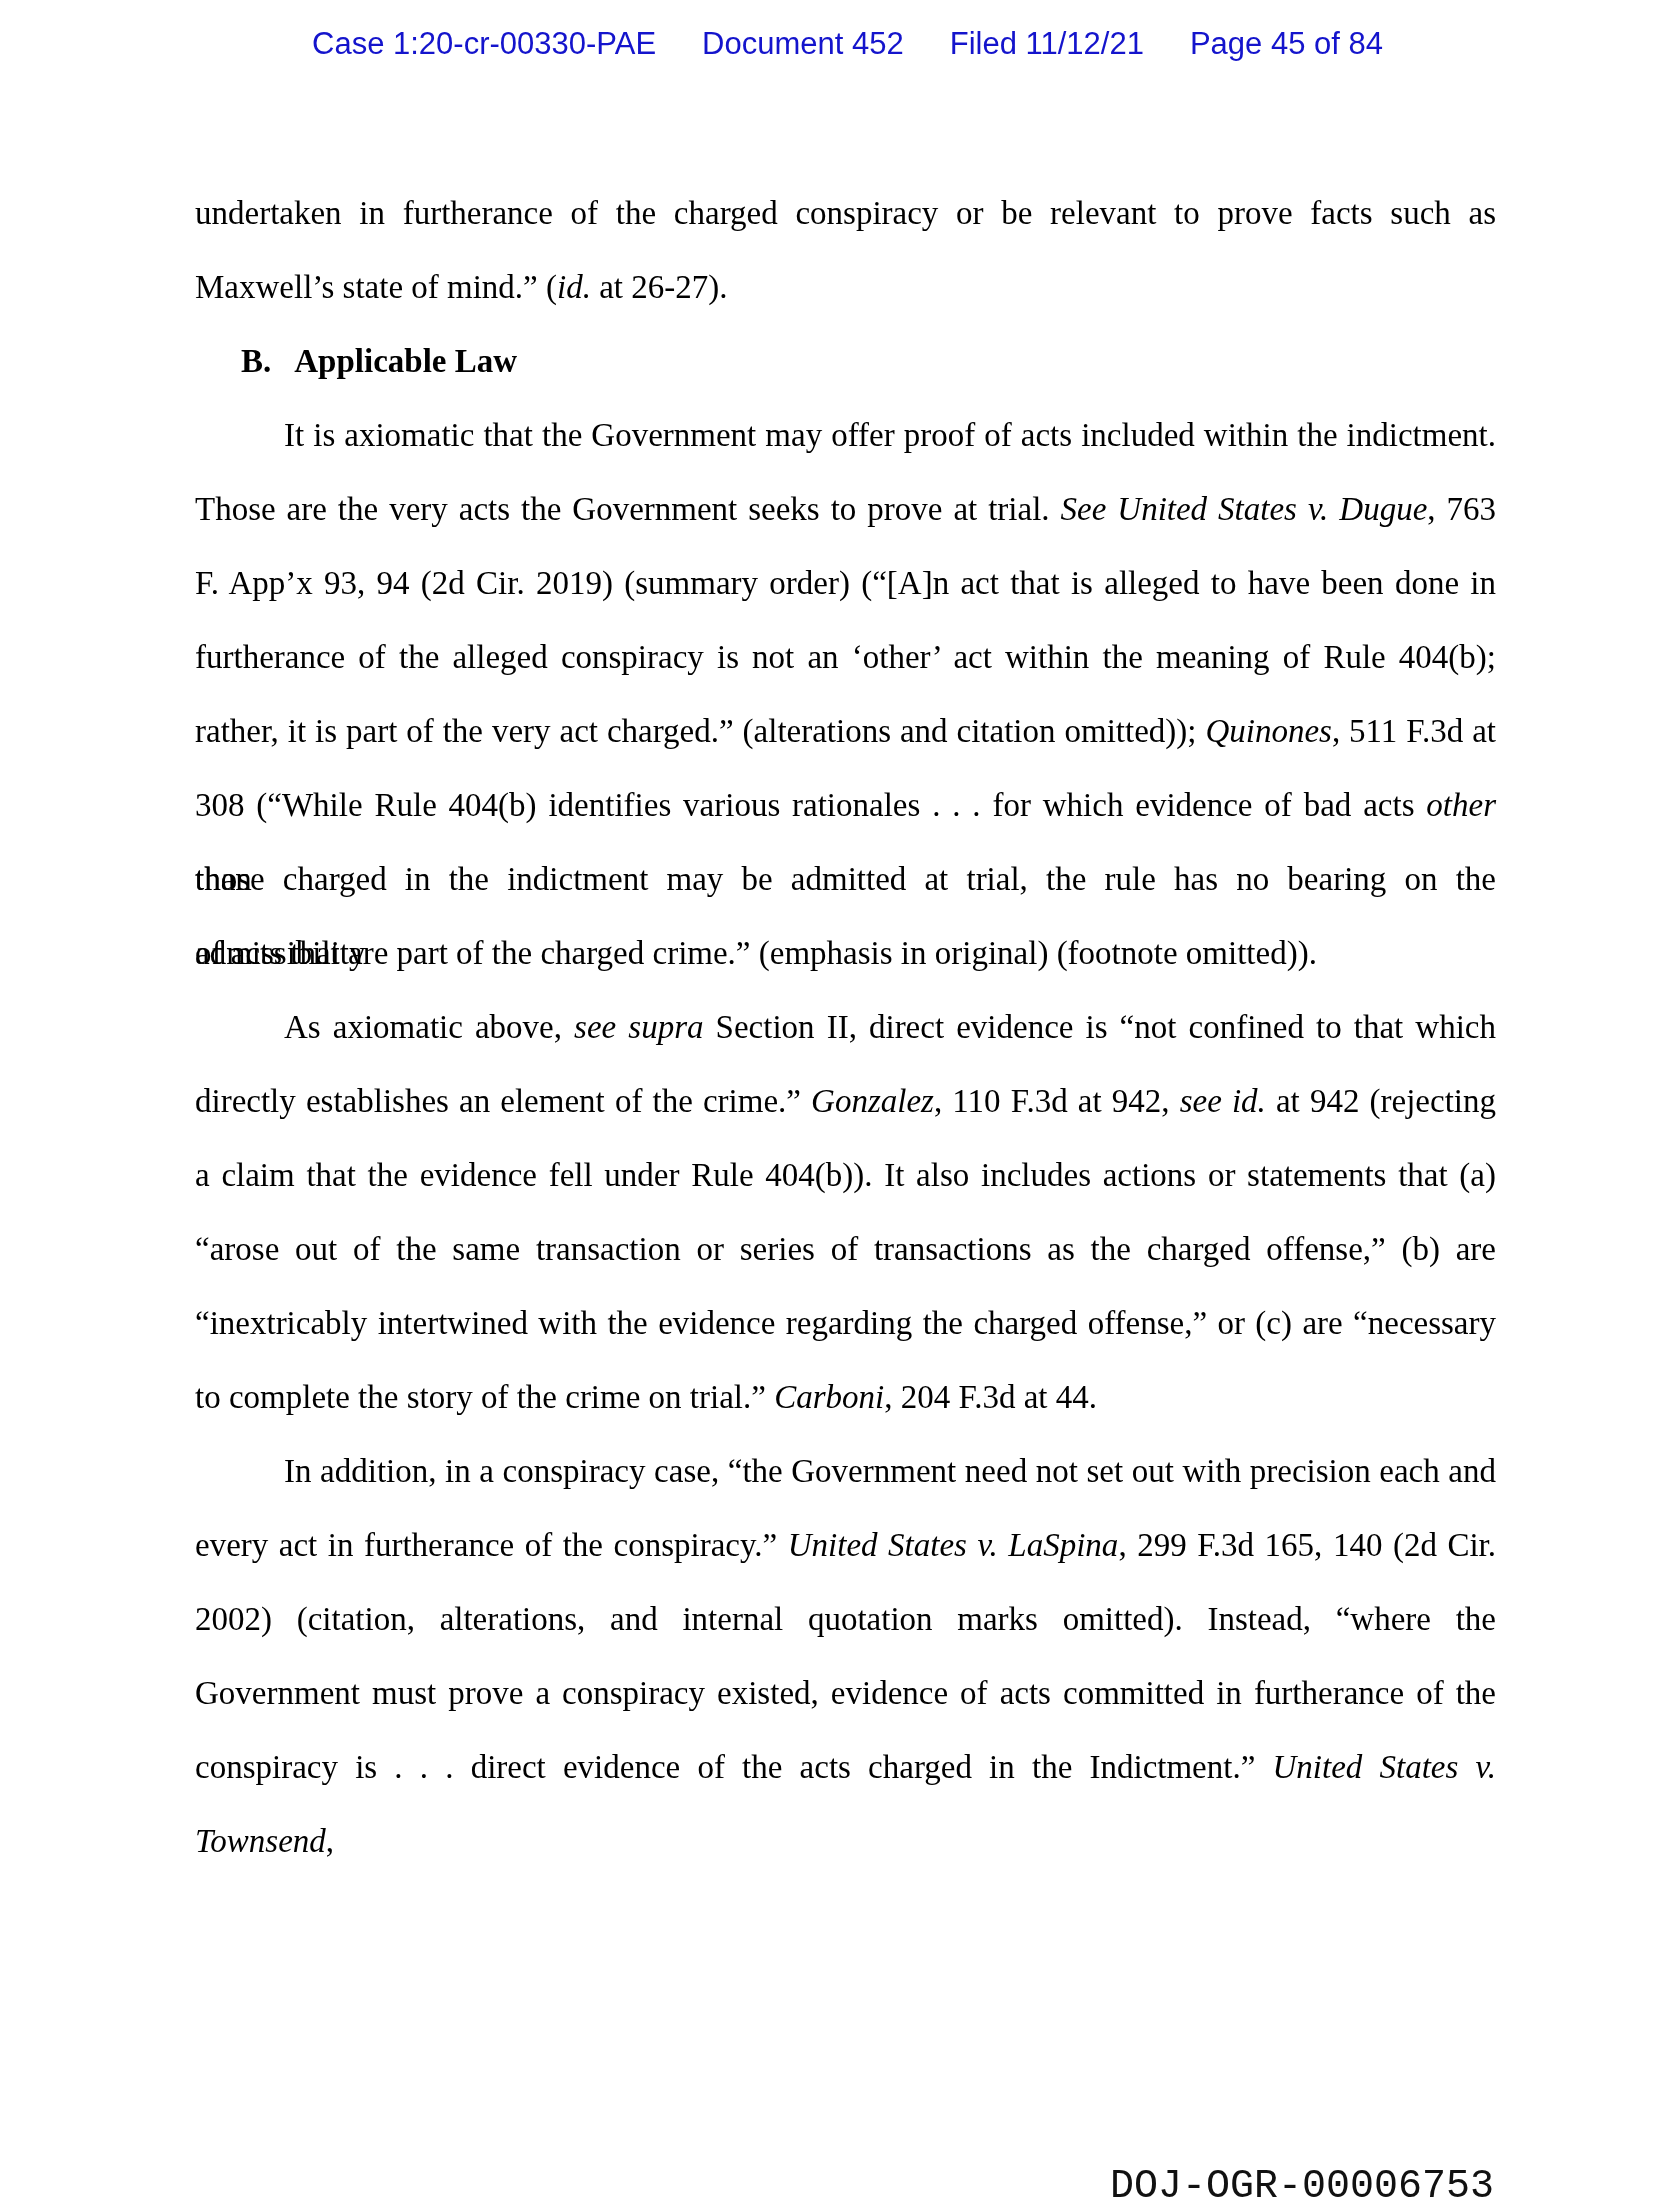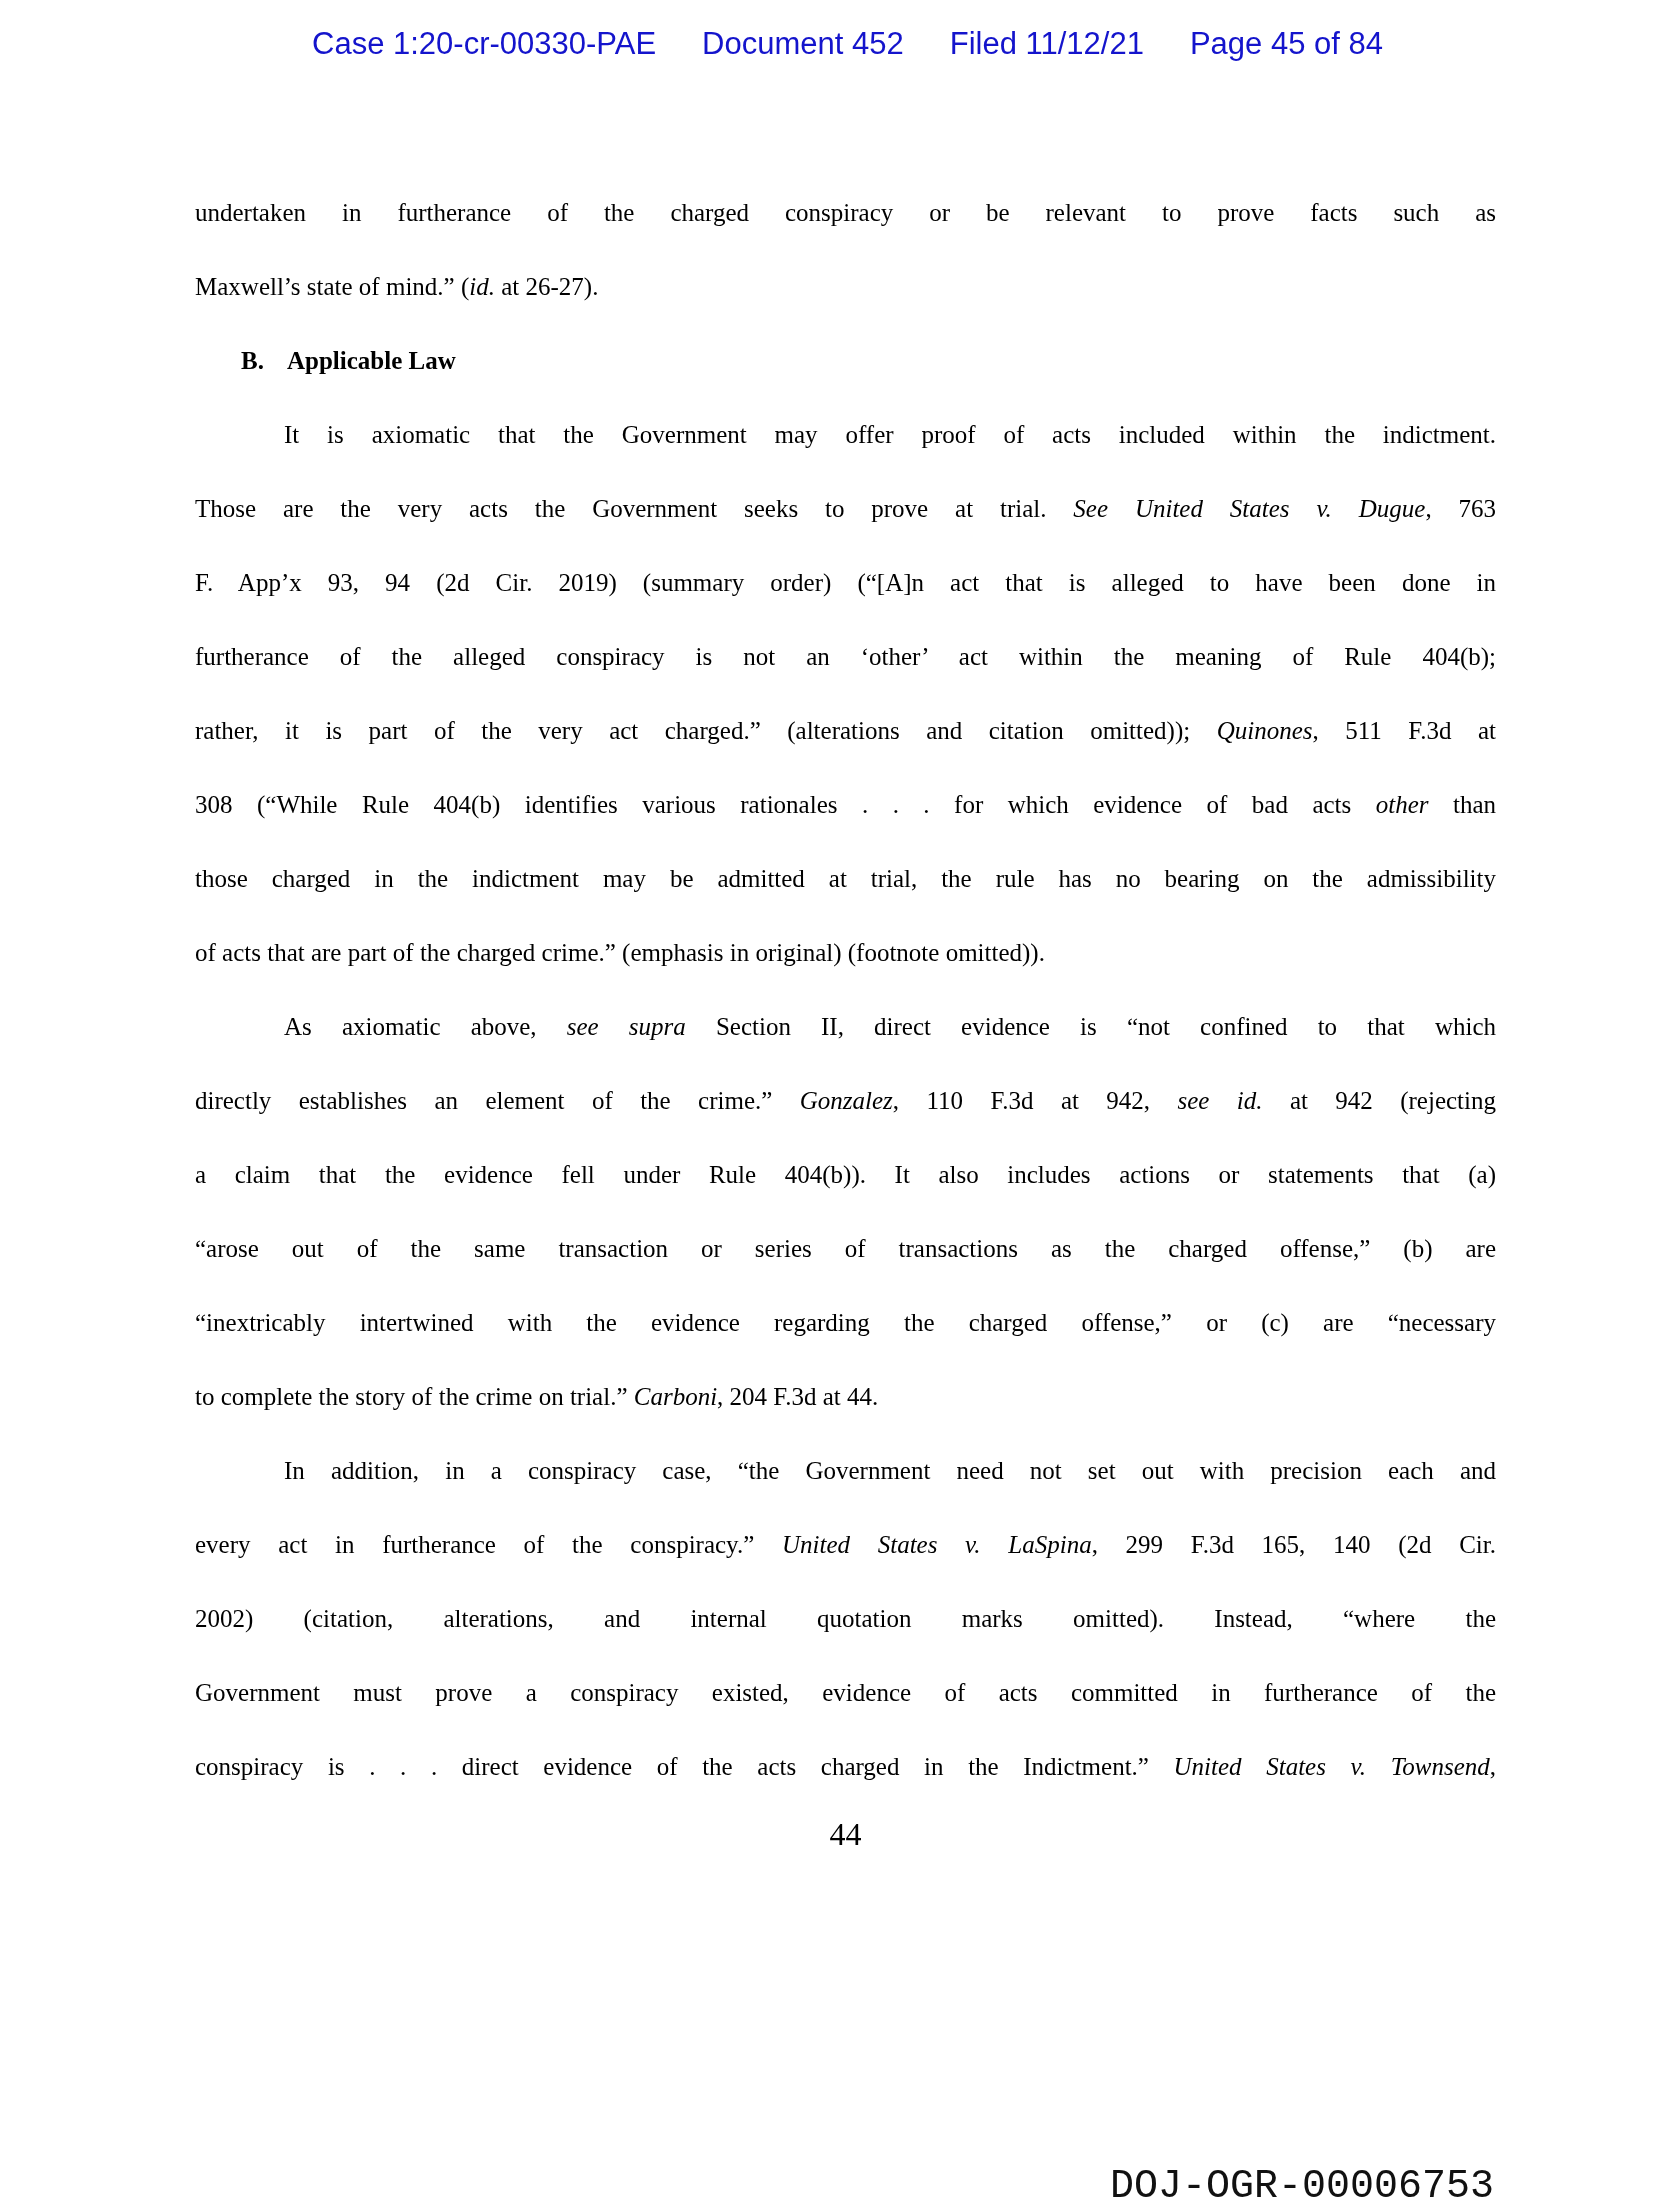--- a/index.html
+++ b/index.html
@@ -23,21 +23,21 @@
     font-family: "Liberation Sans", sans-serif;
     font-size: 31px;
     white-space: nowrap;
     padding-left: 10px;
   }
   .doc {
     position: absolute;
     left: 195px;
     top: 176px;
     width: 1301px;
-    font-size: 25px;
+    font-size: 33px;
   }
   .line {
     height: 74px;
     line-height: 74px;
     white-space: normal;
   }
   .line.j {
     text-align: justify;
     text-align-last: justify;
   }
@@ -94,18 +94,17 @@
       <div class="line j"><span>“arose out of the same transaction or series of transactions as the charged offense,” (b) are</span></div>
       <div class="line j"><span>“inextricably intertwined with the evidence regarding the charged offense,” or (c) are “necessary</span></div>
       <div class="line"><span>to complete the story of the crime on trial.” </span><span class="it">Carboni</span><span>, 204 F.3d at 44.</span></div>
       <div class="line j ind"><span>In addition, in a conspiracy case, “the Government need not set out with precision each and</span></div>
       <div class="line j"><span>every act in furtherance of the conspiracy.”  </span><span class="it">United States v. LaSpina</span><span>, 299 F.3d 165, 140 (2d Cir.</span></div>
       <div class="line j"><span>2002) (citation, alterations, and internal quotation marks omitted).  Instead, “where the</span></div>
       <div class="line j"><span>Government must prove a conspiracy existed, evidence of acts committed in furtherance of the</span></div>
       <div class="line j"><span>conspiracy is . . . direct evidence of the acts charged in the Indictment.”  </span><span class="it">United States v. Townsend</span><span>,</span></div>
     </main>
 
-  <div class="pagenum">44</div>
 
   <div class="bates">DOJ-OGR-00006753</div>
 
 </div>
 
 
 </body></html>

